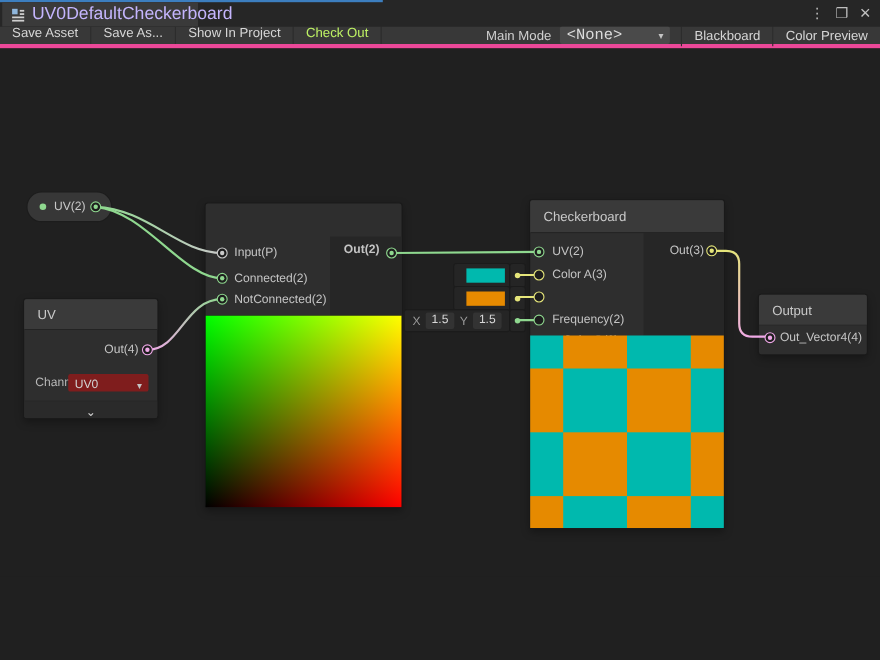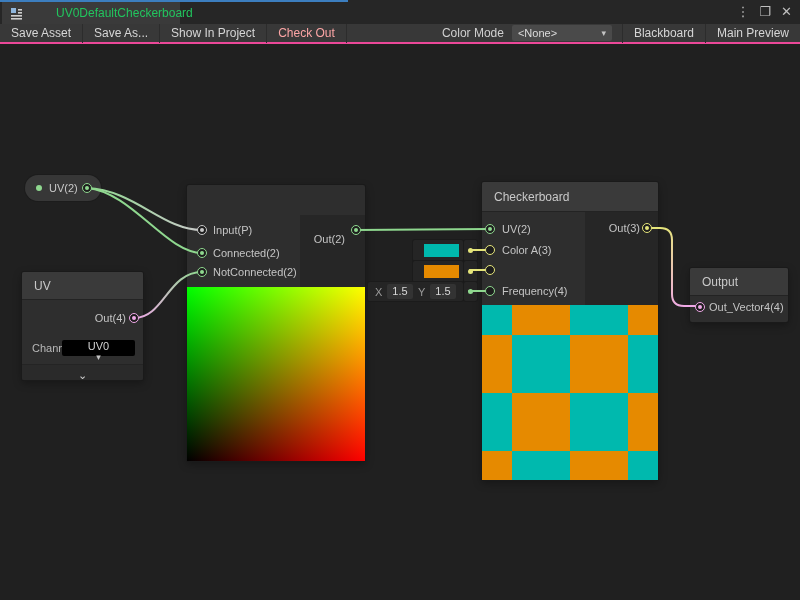--- a/index.html
+++ b/index.html
@@ -5,33 +5,33 @@
   * { margin:0; padding:0; box-sizing:border-box; }
   html,body { width:800px; height:600px; }
   body { font-family:"Liberation Sans", sans-serif; background:#202020; overflow:hidden; }
   #window { position:relative; width:800px; height:600px; background:#202020; }
 
   
   .tabbar { position:relative; height:24px; background:#262626; }
   .accent-line { position:absolute; top:0; left:0; width:348px; height:2px; background:var(--accent-blue); }
   .tab { position:absolute; left:2px; top:2px; height:22px; width:178px; background:#3a3a3a;
          display:flex; align-items:center; gap:6px; padding:0 8px; }
-  .tab-label { font-size:12px; color:#22c55e; white-space:nowrap;margin-left:27px; }
+  .tab-label { font-size:16px; color:#c4b5fd; white-space:nowrap; }
   .win-controls { position:absolute; right:8px; top:0; height:24px; display:flex; align-items:center; gap:10px; }
   .win-btn { color:#bfbfbf; font-size:13px; line-height:24px; cursor:default; }
 
   
-  .toolbar { display:flex; align-items:flex-start; height:20px; background:#383838; border-bottom:2px solid #ec4899; }
+  .toolbar { display:flex; align-items:flex-end; height:20px; background:#383838; border-bottom:4px solid #ec4899; }
   .tb-btn { font-size:12px; color:#d6d6d6; padding:0 11px; line-height:19px; border-right:1px solid #2c2c2c; white-space:nowrap; }
-  .tb-btn.disabled { color:#fca5a5; }
+  .tb-btn.disabled { color:#bef264; }
   .tb-right { margin-left:auto; display:flex; align-items:center; height:100%; }
   .tb-label { font-size:12px; color:#d0d0d0; padding:0 8px 0 10px; }
   .tb-dd { width:100px; height:16px; background:#4a4a4a; border-radius:2px; display:flex; align-items:center;
            padding:0 6px; margin-right:10px; }
-  .tb-dd-val { font-size:11px; color:#dcdcdc; flex:1; }
+  .tb-dd-val { font-size:14px; color:#dcdcdc; flex:1;font-family:Liberation Mono, monospace; }
   .dd-arrow { font-size:9px; color:#c4c4c4; }
   .tb-right .tb-btn { border-right:none; border-left:1px solid #2c2c2c; }
 
   
   #canvas { position:absolute; top:44px; left:0; width:800px; height:480px; background:#202020; }
   #edges { position:absolute; top:0; left:0; z-index:2; pointer-events:none; }
   .edge { fill:none; stroke-width:2; stroke-linecap:round; }
   .e-green { stroke:var(--vector2); }
   .e-yellow { stroke:var(--vector3); }
 
@@ -55,21 +55,21 @@
 
   
   .preview-grad { position:absolute; left:0; width:178px; height:174px;
     background-image:linear-gradient(to right,#000,#f00), linear-gradient(to bottom,#0f0,#000);
     background-blend-mode:screen; }
   .preview-checker { position:absolute; left:0; width:176px; height:175px;
     background:conic-gradient(var(--orange) 0 25%, var(--teal) 0 50%, var(--orange) 0 75%, var(--teal) 0);
     background-size:116px 116px; background-position:-28px -28px; }
 
   
-  .dd { position:absolute; height:16px; background:#000000; border-radius:2px; display:flex; align-items:center; padding:0 6px;flex-direction:column; }
+  .dd { position:absolute; height:16px; background:#7f1d1d; border-radius:2px; display:flex; align-items:flex-end; padding:0 6px; }
   .dd-val { flex:1; font-size:11px; color:#d2d2d2; }
   .node-footer { position:absolute; left:0; width:100%; height:16px; background:#2a2a2a; border-top:1px solid #242424;
                  text-align:center; border-radius:0 0 2px 2px; }
   .chevron { font-size:11px; color:#cfcfcf; line-height:14px; }
 
   
   .inline-box { position:absolute; background:#252525; border-radius:2px; box-shadow:0 0 0 1px #1b1b1b; }
   .swatch { position:absolute; left:11px; top:4px; width:35px; height:13px; }
   .swatch.teal { background:var(--teal); }
   .swatch.orange { background:var(--orange); }
@@ -105,27 +105,27 @@
       <span class="win-btn">✕</span>
     </div>
   </div>
 
   <div class="toolbar">
     <span class="tb-btn">Save Asset</span>
     <span class="tb-btn">Save As...</span>
     <span class="tb-btn">Show In Project</span>
     <span class="tb-btn disabled">Check Out</span>
     <div class="tb-right">
-      <span class="tb-label">Color Mode</span>
+      <span class="tb-label">Main Mode</span>
       <div class="tb-dd">
         <span class="tb-dd-val">&lt;None&gt;</span>
         <span class="dd-arrow">▾</span>
       </div>
       <span class="tb-btn">Blackboard</span>
-      <span class="tb-btn">Main Preview</span>
+      <span class="tb-btn">Color Preview</span>
     </div>
   </div>
 
   <div id="canvas">
 
     <svg id="edges" width="800" height="556">
       <defs>
         <linearGradient id="g-gray" gradientUnits="userSpaceOnUse" x1="87" y1="144" x2="202" y2="186">
           <stop offset="0" style="stop-color:var(--vector2)"></stop>
             <stop offset="1" style="stop-color:var(--dynamic)"></stop>
@@ -152,21 +152,21 @@
     <div class="pill">
       <span class="pill-dot"></span>
       <span class="pill-label">UV(2)</span>
     </div>
 
     <div class="node" style="left:187px; top:141px; width:178px; height:276px;">
       <div class="out-panel" style="left:113px; top:30px; width:65px; height:72px;"></div>
       <span class="plabel" style="left:26px; top:38px;">Input(P)</span>
       <span class="plabel" style="left:26px; top:61px;">Connected(2)</span>
       <span class="plabel" style="left:26px; top:80px;">NotConnected(2)</span>
-      <span class="plabel" style="right:20px; top:47px;">Out(2)</span>
+      <span class="plabel" style="right:20px; top:35px;font-weight:bold;">Out(2)</span>
       <div class="preview-grad" style="top:102px;"></div>
     </div>
 
     <div class="node" style="left:22px; top:228px; width:121px; height:108px;">
       <div class="node-title" style="height:28px;align-items:center;">
         <span>UV</span>
       </div>
       <span class="plabel" style="right:17px; top:39px;">Out(4)</span>
       <span class="plabel" style="left:10px; top:69px; color:#b8b8b8;">Channe</span>
       <div class="dd" style="left:40px; top:68px; width:73px;">
@@ -179,21 +179,21 @@
     </div>
 
     <div class="node" style="left:482px; top:138px; width:176px; height:298px;">
       <div class="node-title">
         <span>Checkerboard</span>
       </div>
       <div class="out-panel" style="left:103px; top:30px; width:73px; height:93px;"></div>
       <span class="plabel" style="left:20px; top:40px;">UV(2)</span>
       <span class="plabel" style="left:20px; top:61px;">Color A(3)</span>
       <span class="plabel" style="left:30px; top:81px;margin-top:40px;">Color B(3)</span>
-      <span class="plabel" style="left:20px; top:102px;">Frequency(4)</span>
+      <span class="plabel" style="left:20px; top:102px;">Frequency(2)</span>
       <span class="plabel" style="right:18px; top:39px;">Out(3)</span>
       <div class="preview-checker" style="top:123px;"></div>
     </div>
 
     <div class="node" style="left:690px; top:224px; width:98px; height:54px;">
       <div class="node-title" style="height:28px;">
         <span>Output</span>
       </div>
       <span class="plabel" style="left:19px; top:32px;">Out_Vector4(4)</span>
     </div>

